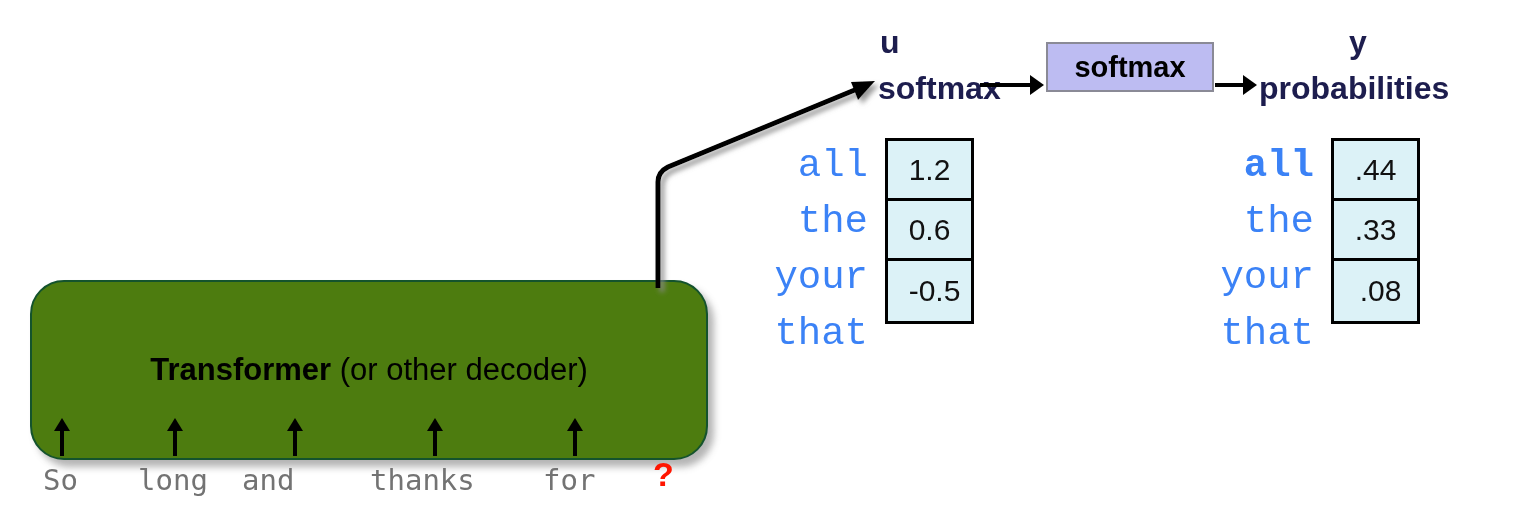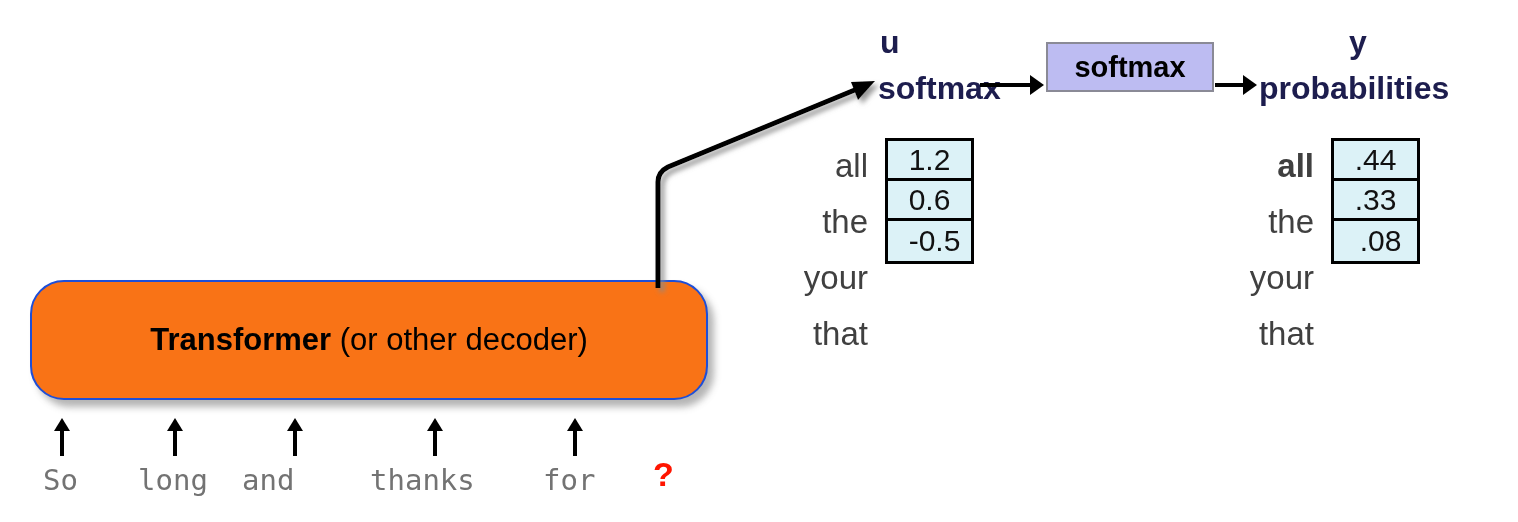--- a/index.html
+++ b/index.html
@@ -9,23 +9,23 @@
     font-family:"Liberation Sans", sans-serif;
     overflow:hidden;
   }
   #stage{position:relative;width:1518px;height:522px;}
 
   
   .abs{position:absolute;}
 
   
   #transformer-box{
-    left:30px;top:280px;width:678px;height:120px;
-    background:#f97316;
-    border:2px solid #1d4ed8;
+    left:30px;top:280px;width:678px;height:180px;
+    background:#4d7c0f;
+    border:2px solid #14532d;
     border-radius:34px;
     box-shadow:6px 7px 7px rgba(90,90,90,0.45);
     box-sizing:border-box;
     display:flex;align-items:center;justify-content:center;
   }
   #transformer-label{
     font-size:31px;color:#000000;white-space:nowrap;letter-spacing:0px;
   }
   #transformer-label .b{font-weight:bold;}
   #transformer-label .n{font-weight:normal;}
@@ -78,37 +78,37 @@
   }
 
   
   .vtable{
     border:3px solid #000;
     box-sizing:border-box;
     background:#dcf2f7;
     width:89px;
   }
   .vcell{
-    height:40px;
+    height:60px;
     border-bottom:3px solid #000;
     box-sizing:border-box;
     display:flex;align-items:center;justify-content:center;
     font-size:30px;color:#111;
     font-family:"Liberation Sans",sans-serif;
   }
   .vcell:last-child{border-bottom:none;padding-left:10px;}
   #logits-table{left:885px;top:138px;}
   #probs-table{left:1331px;top:138px;}
 
   
   .rowlabels{width:120px;}
   .rowlabel{
     height:56px;display:flex;align-items:center;justify-content:flex-end;
-    font-size:33px;color:#404040;padding-right:9px;box-sizing:border-box;
-    font-family:Liberation Sans, sans-serif;
+    font-size:39px;color:#3b82f6;padding-right:9px;box-sizing:border-box;
+    font-family:Liberation Mono, monospace;
   }
   .rowlabel.bold{font-weight:bold;}
   #logits-labels{left:757px;top:138px;}
   #probs-labels{left:1203px;top:138px;}
 </style>
 </head>
 <body>
 
 <div id="stage">
 

